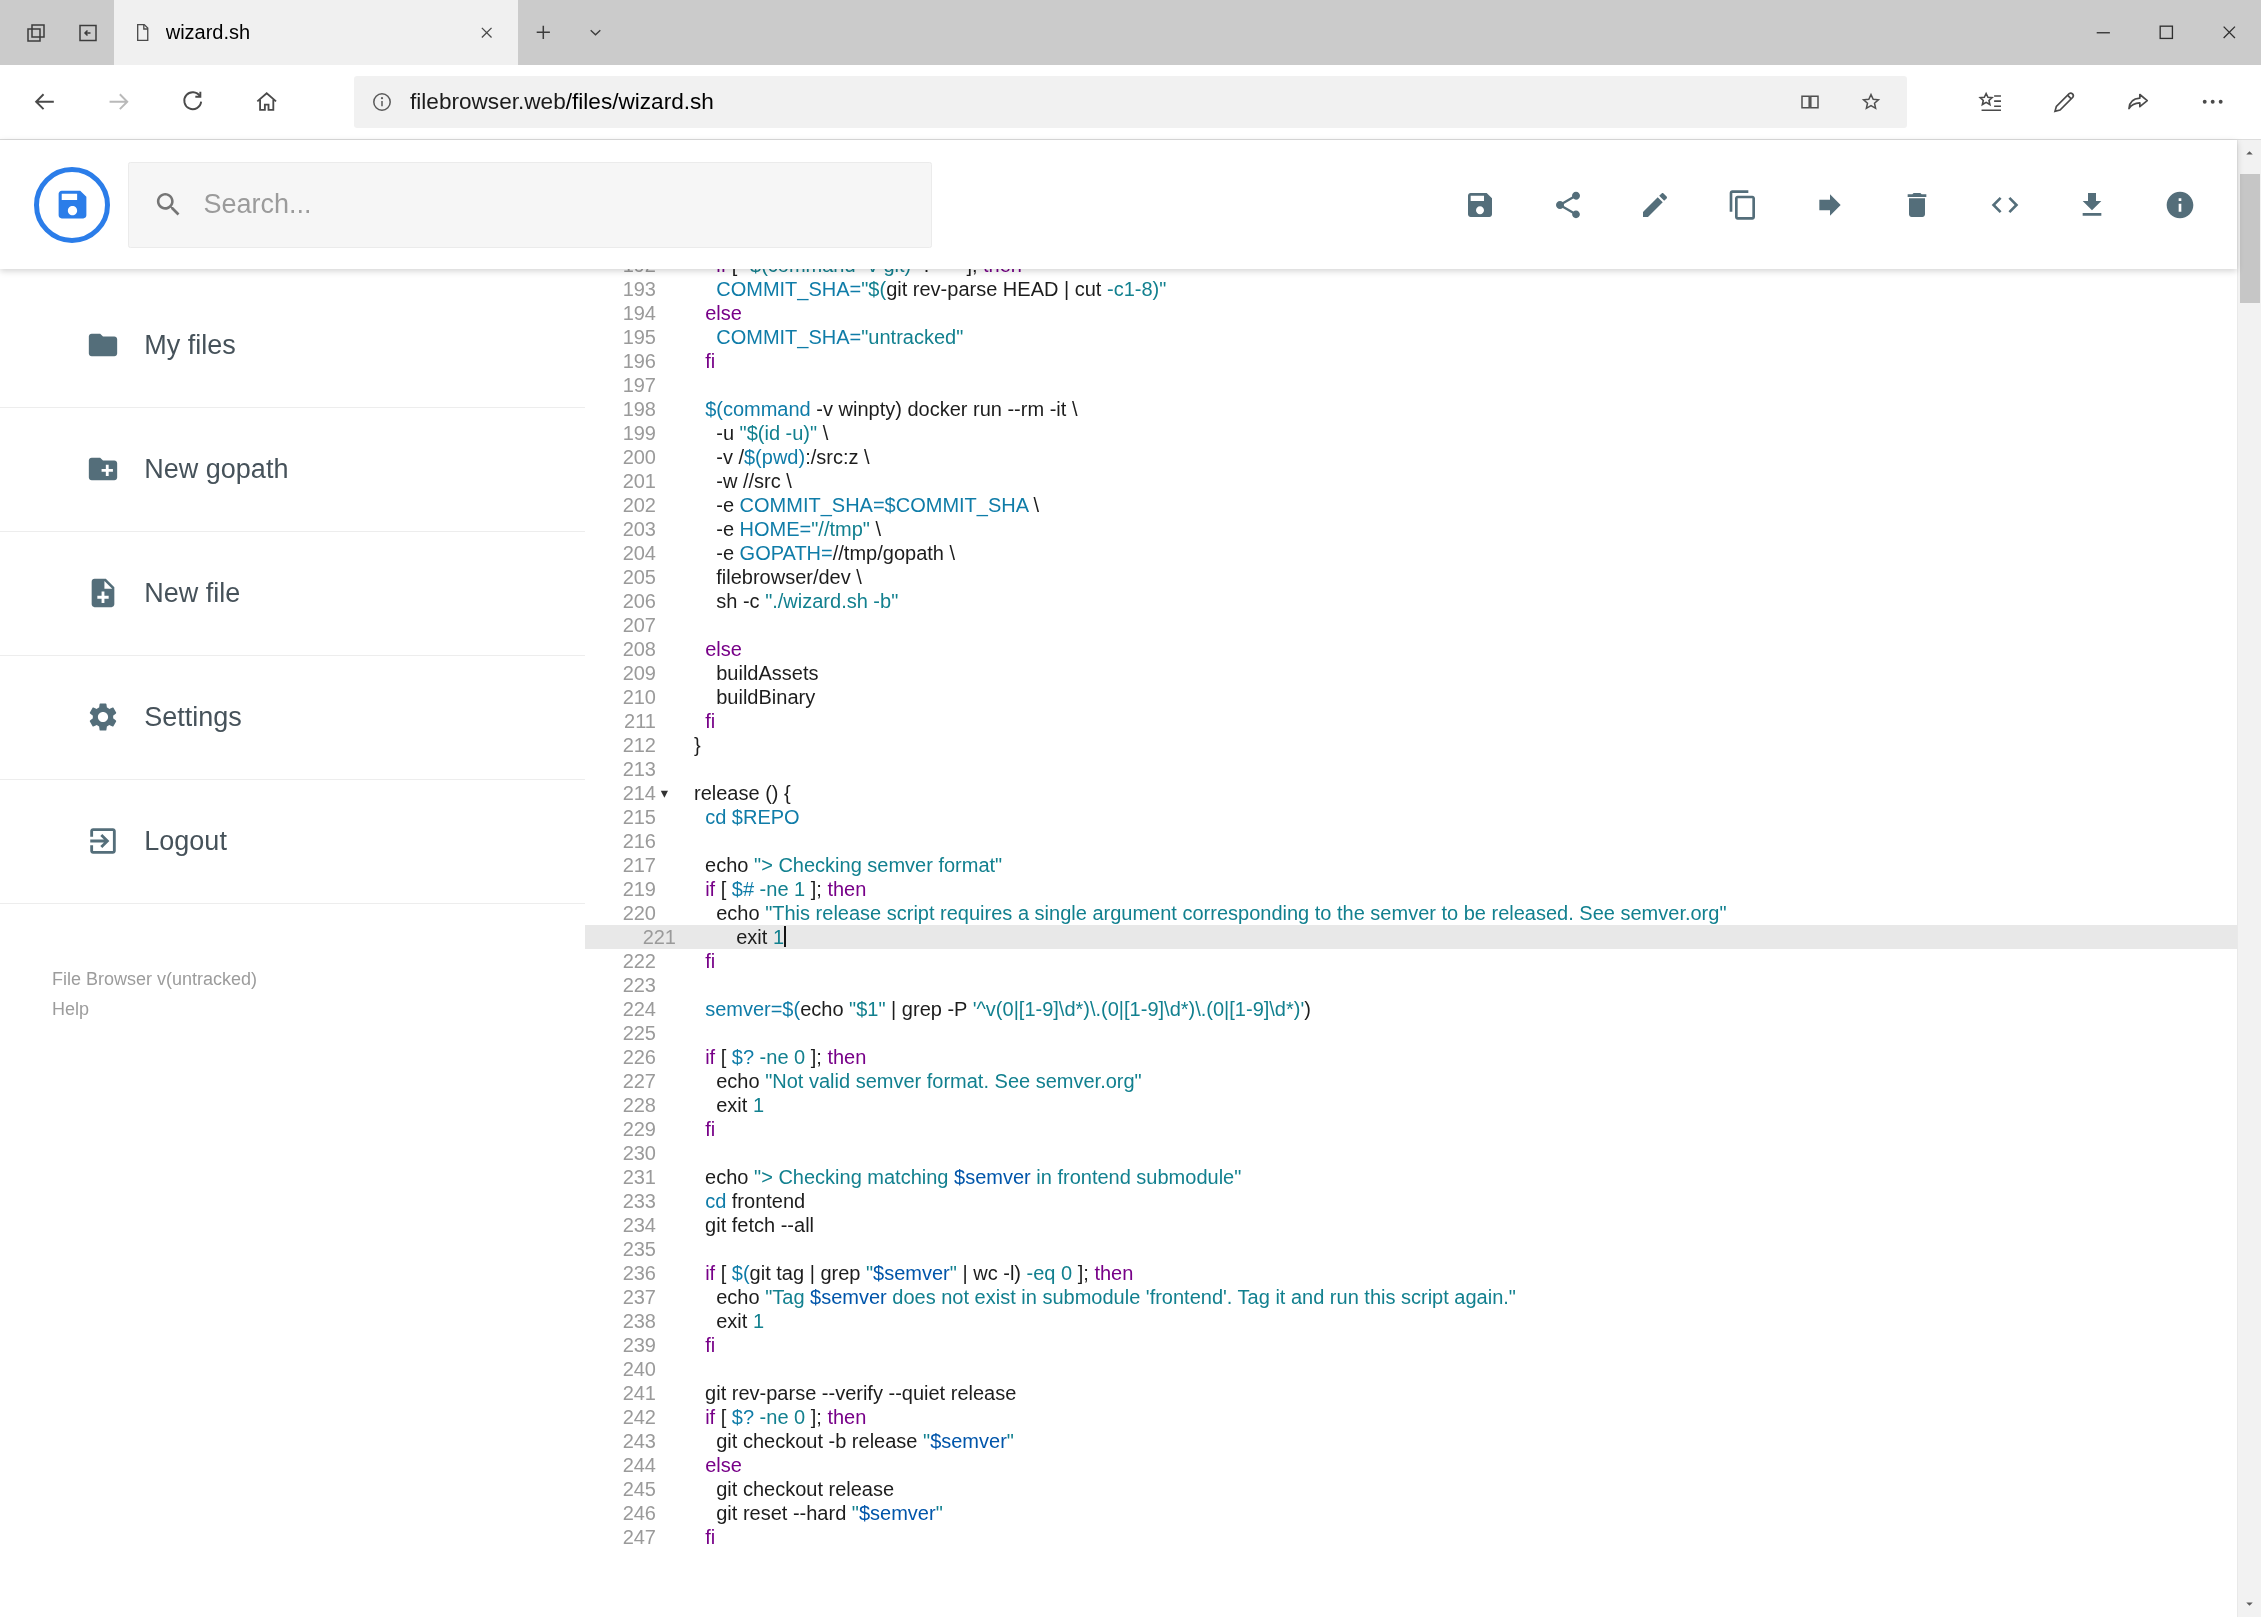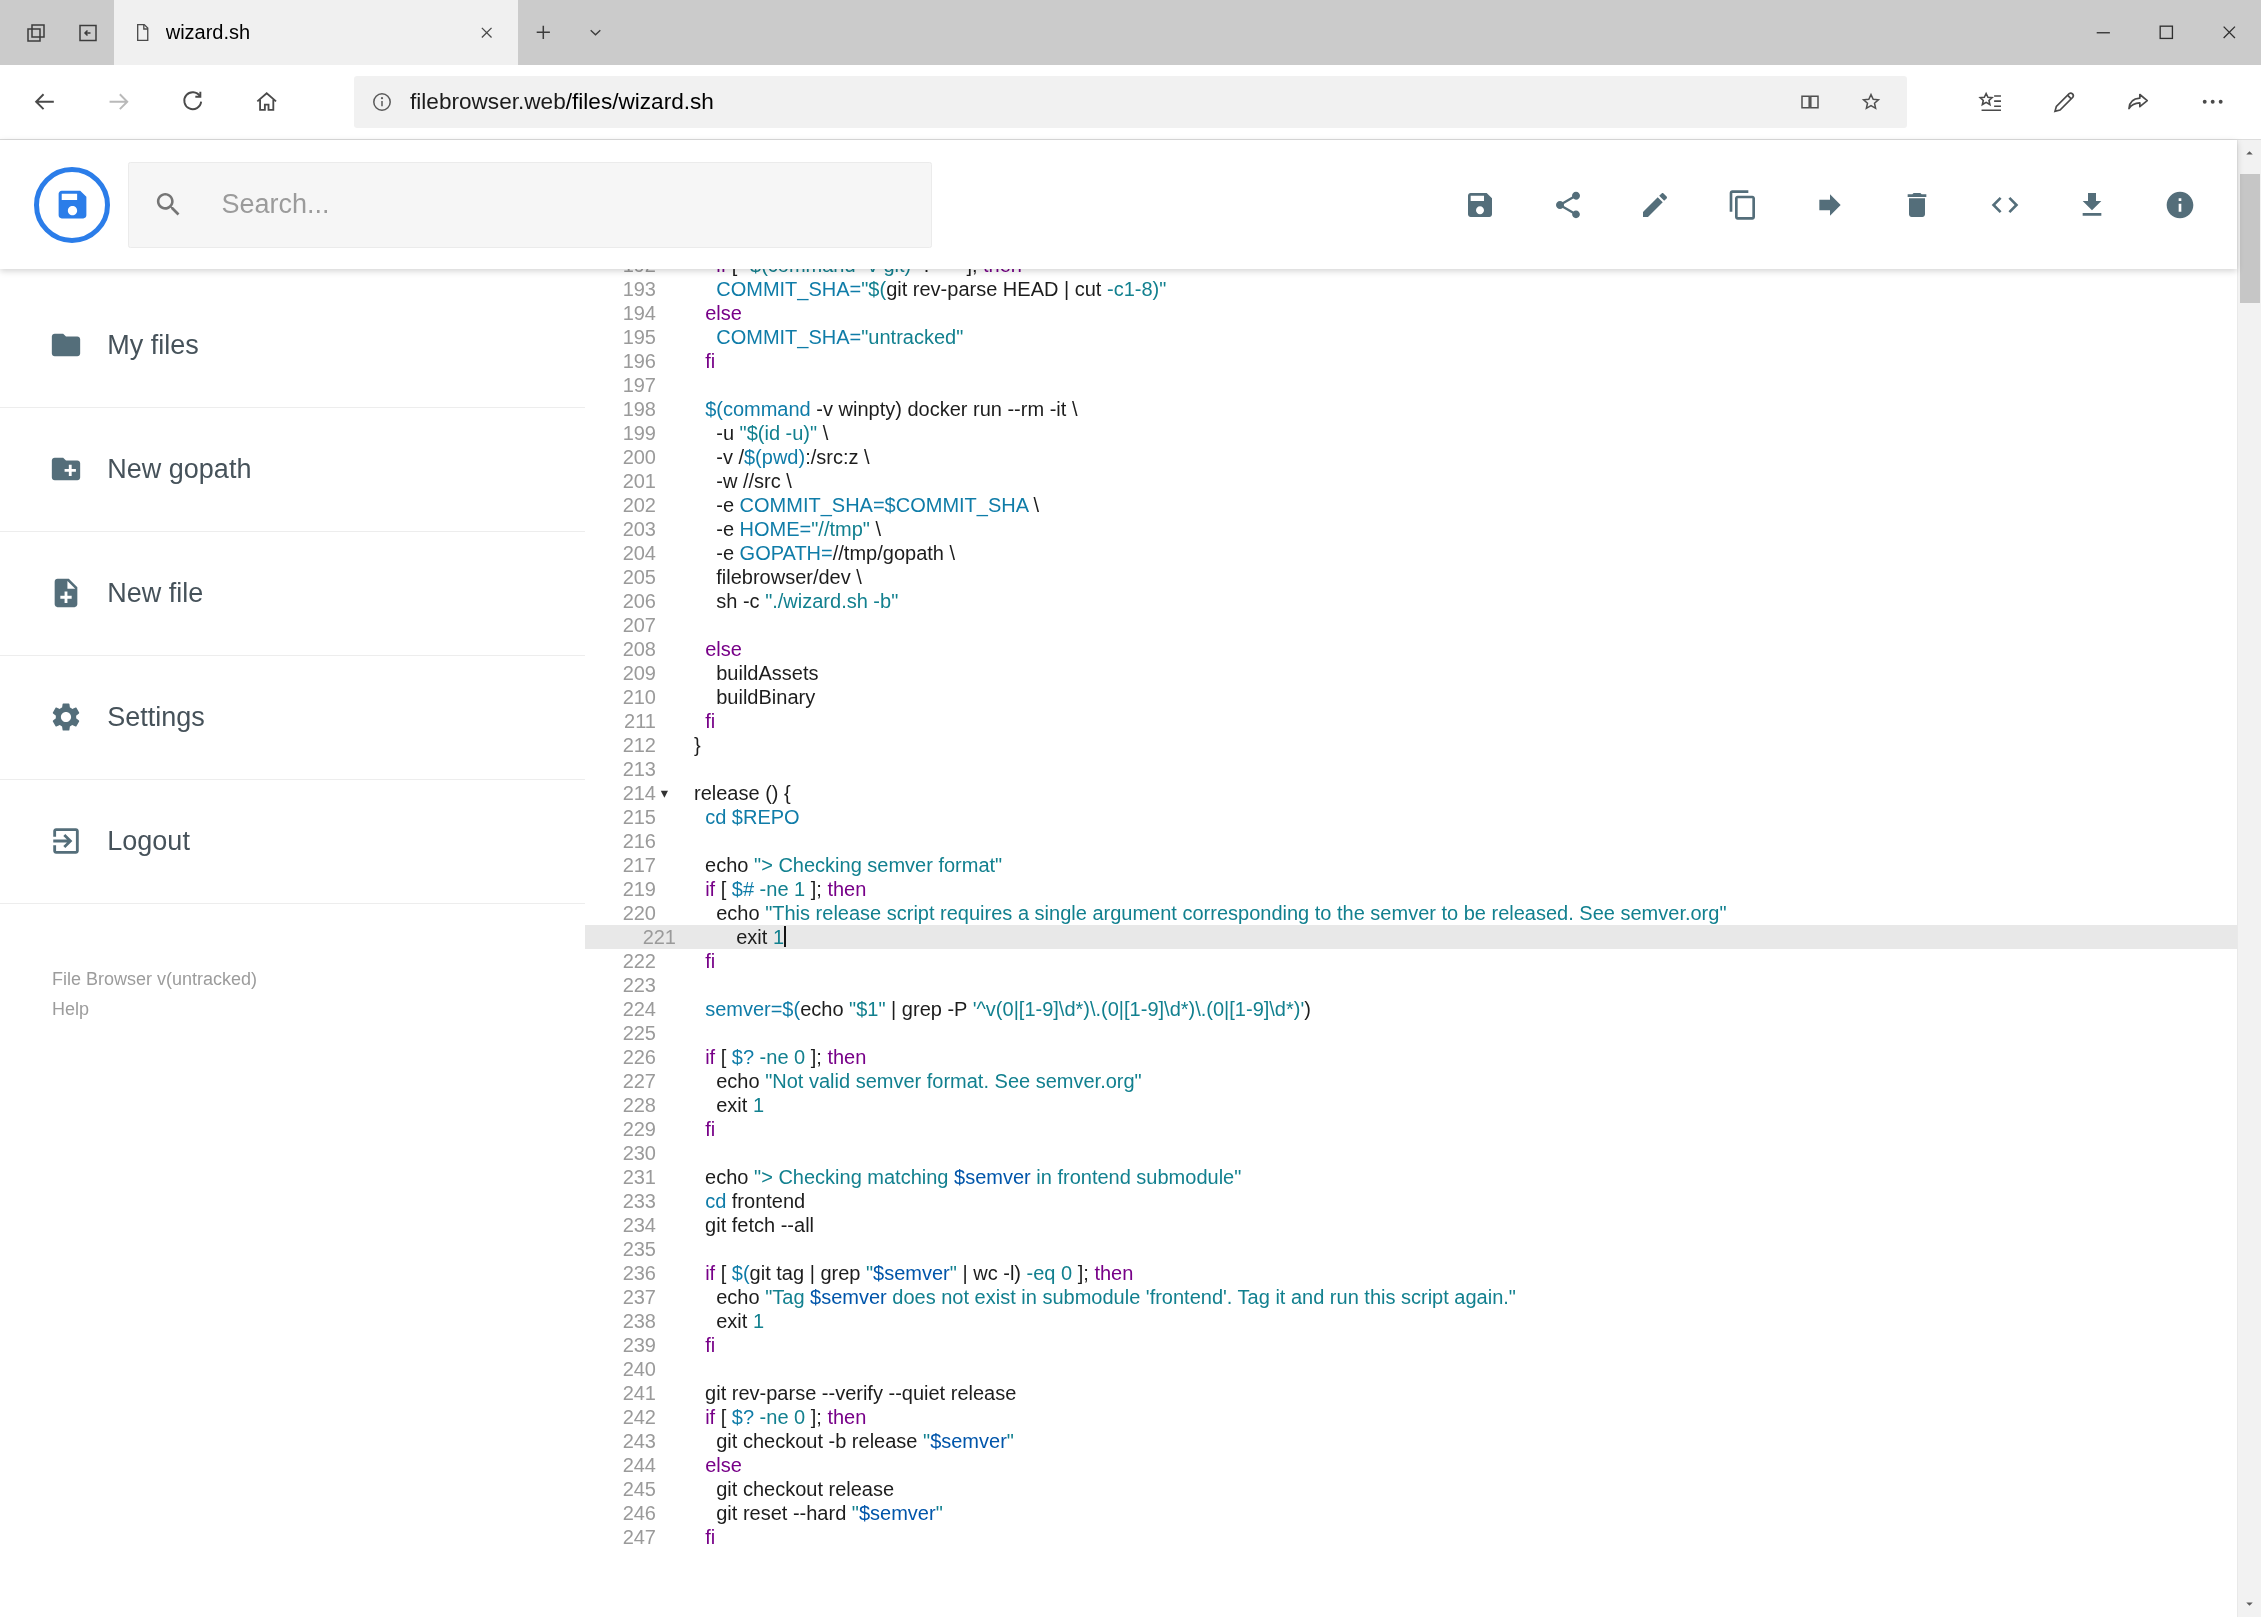--- a/index.html
+++ b/index.html
@@ -35,30 +35,30 @@
 
   
   .page { flex: 1; display: flex; min-height: 0; }
   .page-main { flex: 1; display: flex; flex-direction: column; min-width: 0; }
 
   
   .app-header { height: 129px; background: #fff; display: flex; align-items: center; box-shadow: 0 2.4px 6.5px rgba(0,0,0,0.18); position: relative; z-index: 5; flex: none; }
   .logo { width: 76px; height: 76px; border: 5.7px solid var(--accent, #2b7de9); border-radius: 50%; margin-left: 34px; display: flex; align-items: center; justify-content: center; color: var(--accent, #2b7de9); flex: none; background: #fff; }
   .searchbox { width: 804px; height: 86px; margin-left: 18px; background: #f6f6f6; border: 0.8px solid #ebebeb; border-radius: 2.4px; display: flex; align-items: center; padding: 0 24px; gap: 19.4px; }
   .search-ic { display: flex; color: #757575; }
-  .searchbox input { flex: 1; border: none; background: transparent; outline: none; font-size: 27px; color: #333; font-family: inherit; margin-left: 18px; }
+  .searchbox input { flex: 1; border: none; background: transparent; outline: none; font-size: 27px; color: #333; font-family: inherit; }
   .searchbox input::placeholder { color: #9b9b9b; }
   .header-toolbar { margin-left: auto; margin-right: 27.4px; display: flex; gap: 27.4px; }
   .tool-btn { width: 60px; height: 60px; display: flex; align-items: center; justify-content: center; color: var(--icon-color, #546e7a); }
   .tool-ic { display: flex; }
 
   
   .app-body { flex: 1; display: flex; min-height: 0; }
   .sidebar { width: 585px; flex: none; padding-top: 14.5px; display: flex; flex-direction: column; background: #fff; }
-  .side-item { height: 124px; display: flex; align-items: center; padding-left: 49px; gap: 13px; color: #46525a; border-bottom: 0.8px solid #ededed; cursor: pointer; }
+  .side-item { height: 124px; display: flex; align-items: center; padding-left: 86px; gap: 13px; color: #46525a; border-bottom: 0.8px solid #ededed; cursor: pointer; }
   .side-ic { display: flex; color: var(--icon-color, #546e7a); width: 34px; justify-content: center; }
   .side-label { font-size: 27px; margin-left: 11.3px; }
   .side-footer { margin-top: 60px; padding-left: 52px; color: #9c9c9c; font-size: 18px; line-height: 30px; }
   .side-footer .help { cursor: pointer; width: max-content; }
 
   
   .editor { flex: 1; overflow: hidden; background: #fff; font-family: Liberation Sans, sans-serif; font-size: 20px; line-height: 24px; min-width: 0; }
   .code-lines { margin-top: -16px; }
   .code-row { display: flex; height: 24px; white-space: pre; }
   .code-row.active { background: var(--active-line, #e8e8e8); padding-left: 20px; }

